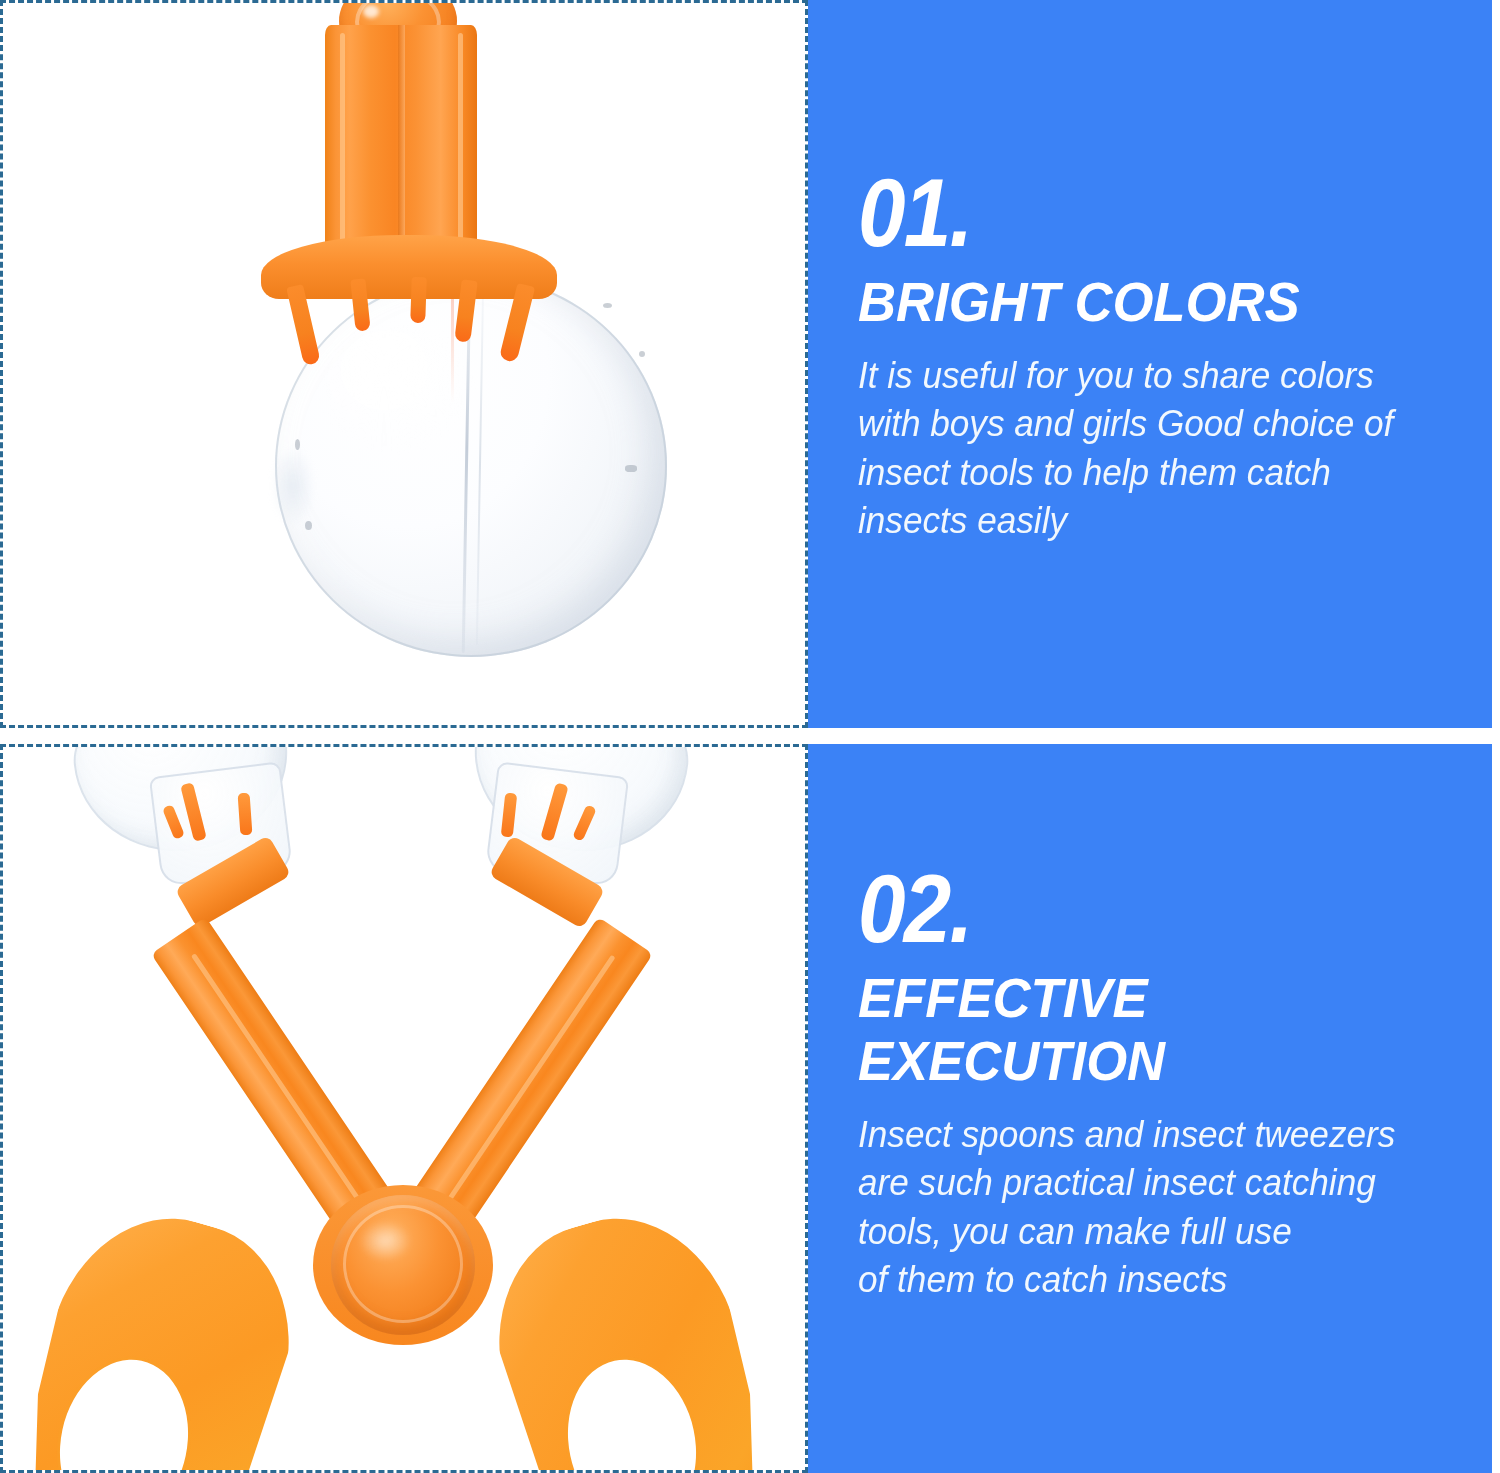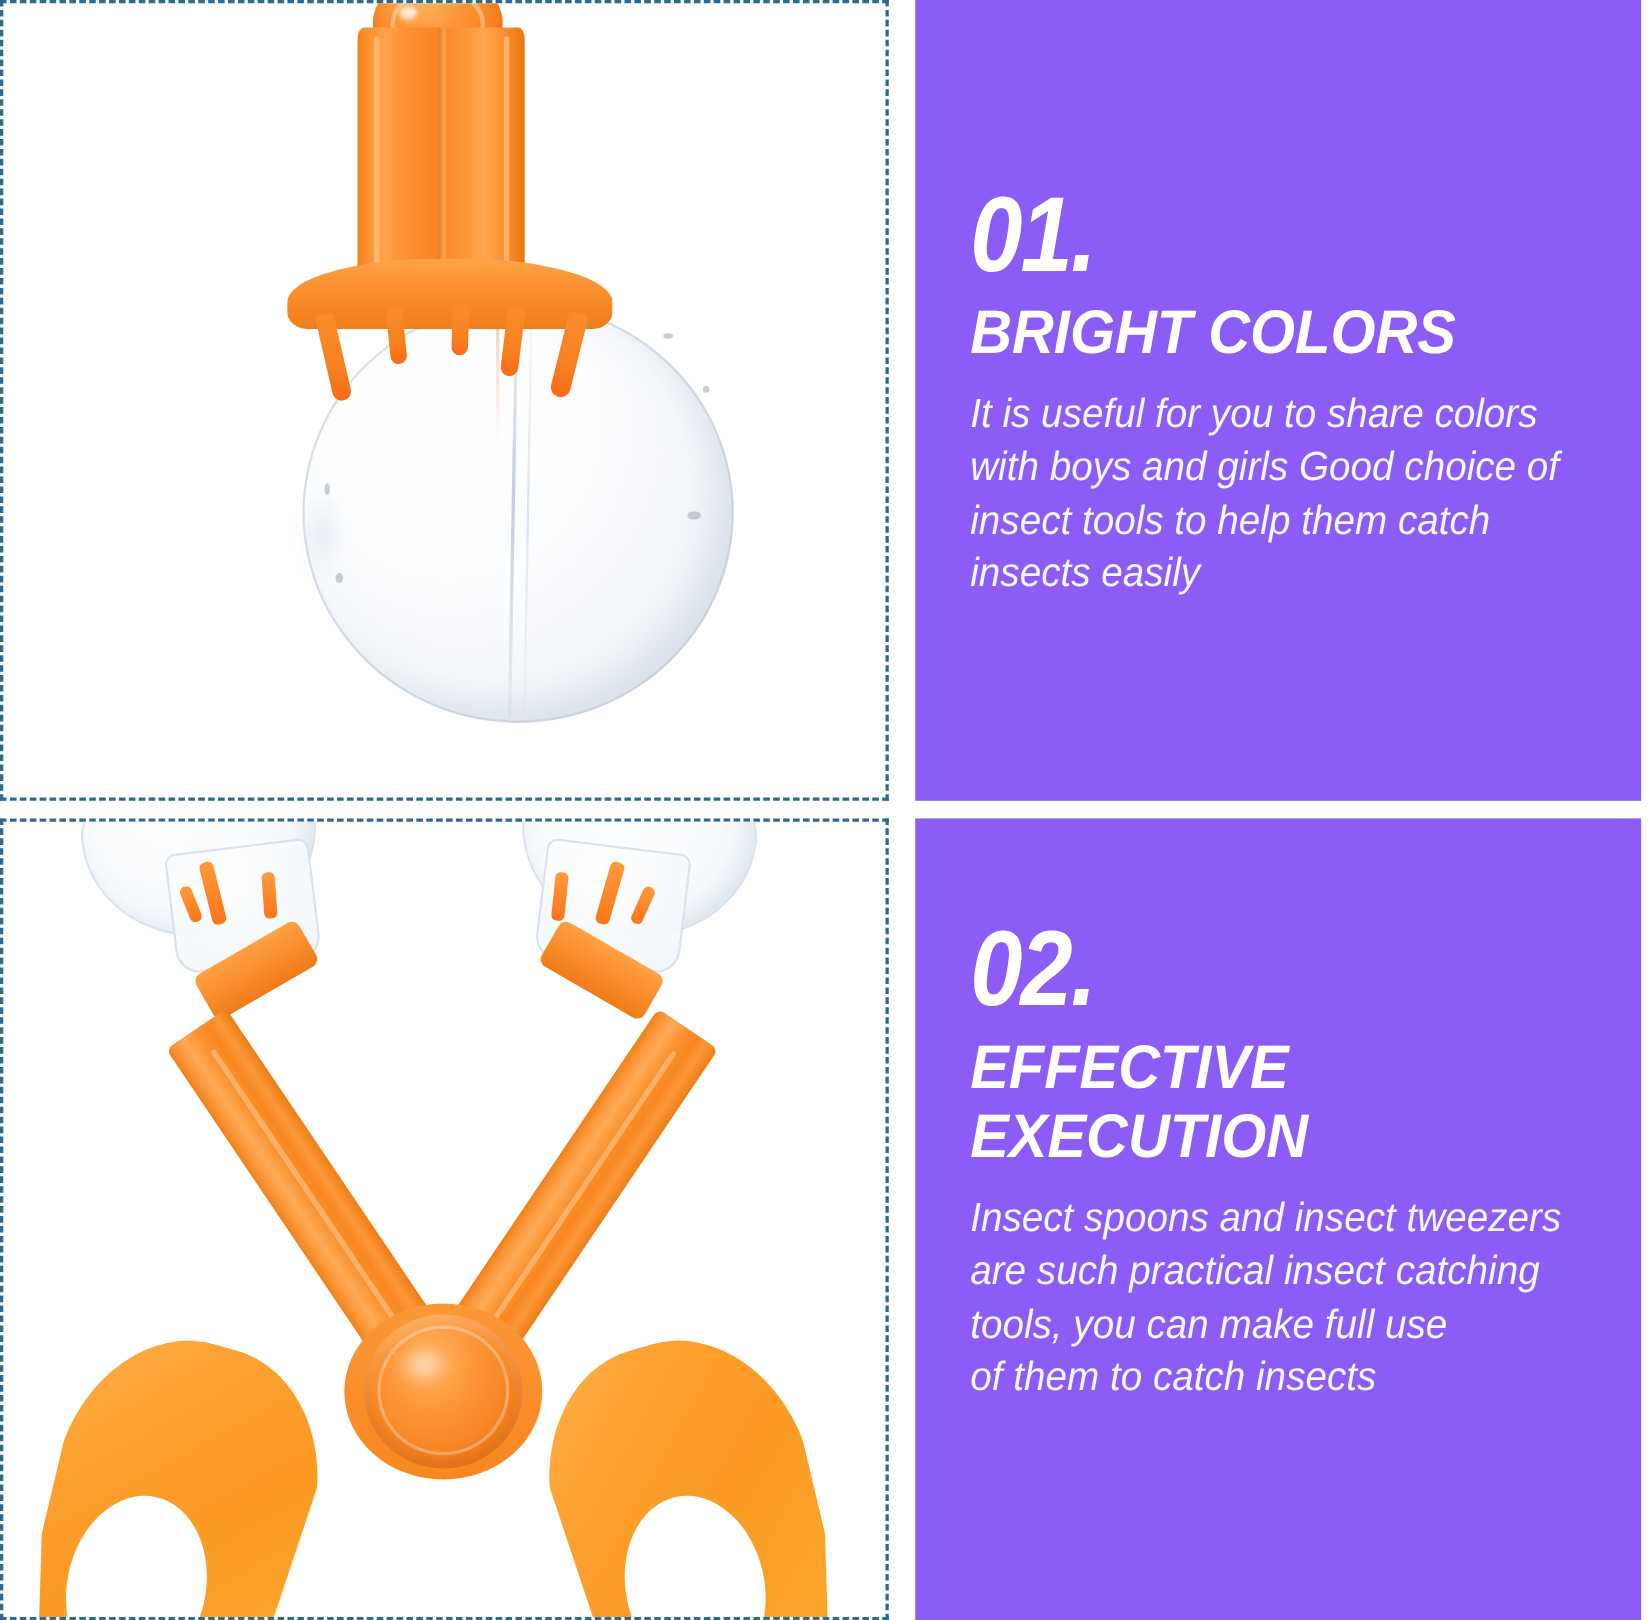--- a/index.html
+++ b/index.html
@@ -43,24 +43,23 @@
     box-sizing: border-box;
     overflow: hidden;
     flex: 0 0 808px;
   }
 
   
   .copy-pane {
     position: relative;
     flex: 1 1 auto;
     height: 100%;
-    background: #8b5cf6;
+    background: #3b82f6;
     box-sizing: border-box;
     overflow: hidden;
-    margin-left: 24px;
   }
   #panel-1 .copy-pane { margin-right: 8px; }
   #panel-2 .copy-pane { margin-right: 8px; }
 
   .copy-inner {
     position: absolute;
     left: 50px;
     right: 26px;
   }
   #copy-inner-1 { top: 168px; }
@@ -521,21 +520,21 @@
         <div class="p2-hole p2-hole-r"></div>
 
         <div class="p2-pivot-plate"></div>
         <div class="p2-pivot"></div>
         <div class="p2-pivot-ring"></div>
         <div class="p2-pivot-hl"></div>
       </div>
     </div>
 
     <div class="copy-pane">
-      <div class="copy-inner" id="copy-inner-2" style="top:92px;">
+      <div class="copy-inner" id="copy-inner-2" style="top:120px;">
         <div class="step-number">02.</div>
         <h2 class="headline">
           <span>EFFECTIVE</span><br>
           <span>EXECUTION</span>
         </h2>
         <p class="body-copy">
           <span>Insect spoons and insect tweezers</span>
           <span>are such practical insect catching</span>
           <span>tools, you can make full use</span>
           <span>of them to catch insects</span>

